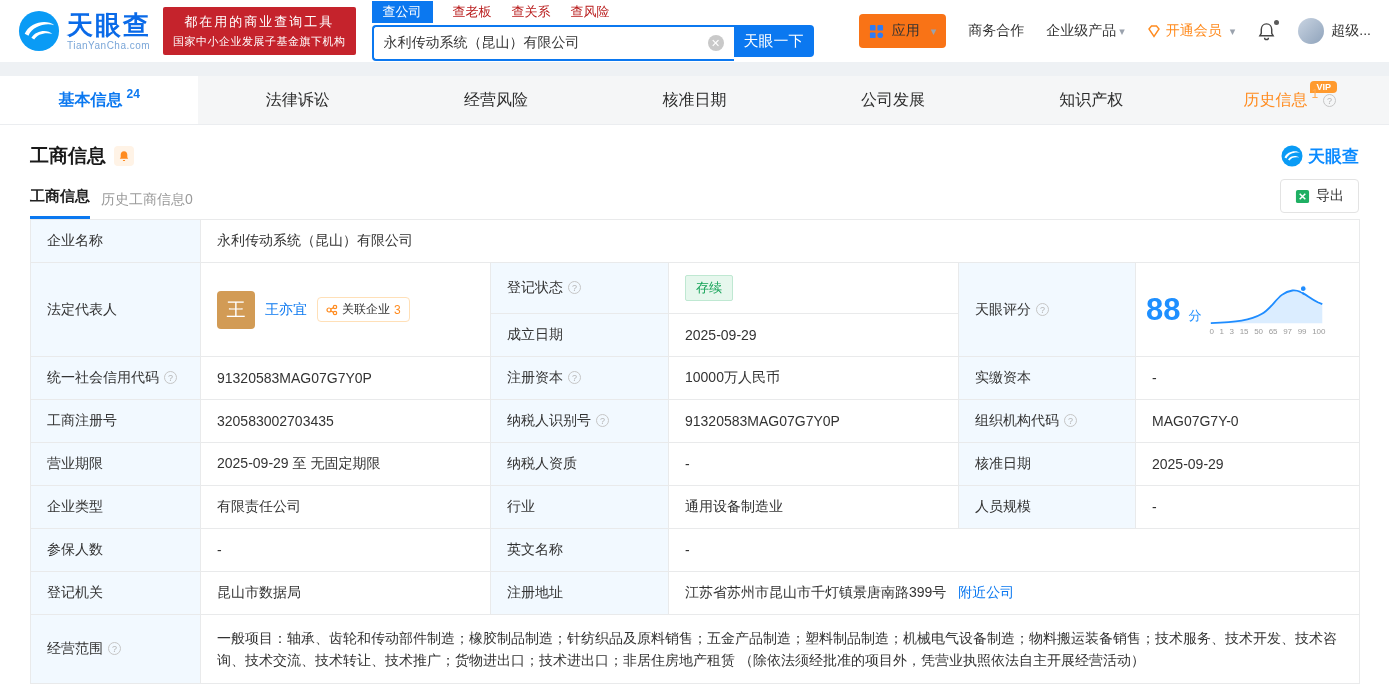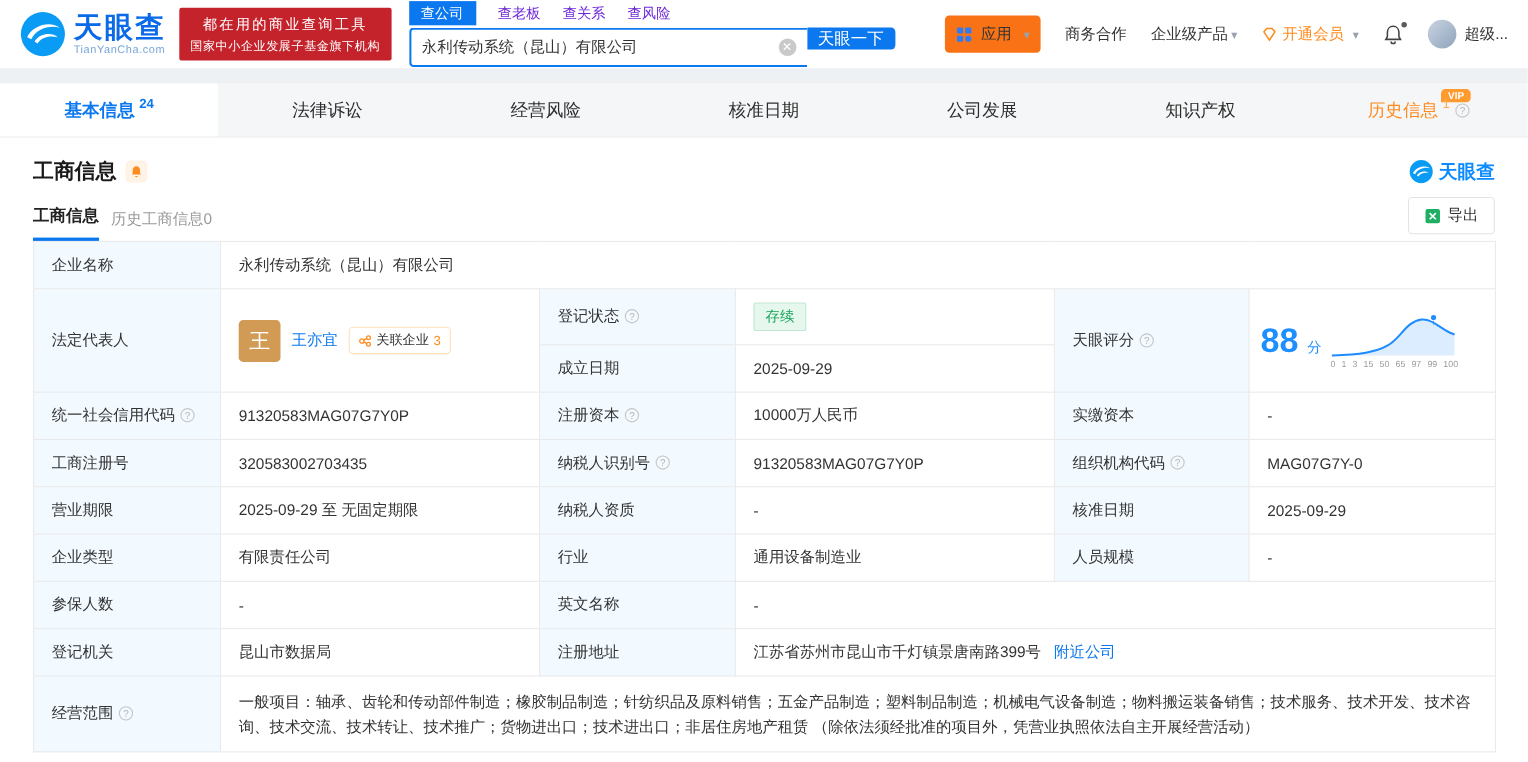--- a/index.html
+++ b/index.html
@@ -14,27 +14,27 @@
   .logo-wrap { display: flex; align-items: center; gap: 7px; cursor: pointer; }
   .logo-text { display: flex; flex-direction: column; line-height: 1; }
   .logo-cn { font-size: 26px; font-weight: bold; color: #0a6ae8; letter-spacing: 2px; }
   .logo-en { font-size: 10px; color: #7aa6d8; margin-top: 3px; letter-spacing: .5px; }
   .promo { margin-left: 12px; background: #c5232c; color: #fff; padding: 6px 10px; text-align: center; border-radius: 2px; cursor: pointer; }
   .promo-l1 { font-size: 13px; font-weight: normal; letter-spacing: 2px; }
   .promo-l2 { font-size: 11px; margin-top: 3px; letter-spacing: .5px; }
 
   .search-block { margin-left: 16px; display: flex; flex-direction: column; }
   .search-tabs { display: flex; align-items: center; gap: 20px; font-size: 13px; height: 22px; }
-  .search-tab { color: #6d28d9; cursor: pointer; padding: 2px 0; }
+  .search-tab { color: #b91c1c; cursor: pointer; padding: 2px 0; }
   .search-tab.active { background: #0b78f0; color: #fff; padding: 2px 11px; }
   .search-row { display: flex; margin-top: 2px; }
   .search-box { width: 362px; height: 36px; border: 2px solid #0b78f0; border-right: none; border-radius: 4px 0 0 4px; display: flex; align-items: center; padding: 0 10px; background: #fff; }
   .search-box input { border: none; outline: none; flex: 1; font-size: 14px; color: #333; font-family: inherit; background: transparent; }
   .clear-icon { width: 16px; height: 16px; border-radius: 50%; background: #c9c9c9; color: #fff; font-size: 11px; line-height: 16px; text-align: center; cursor: pointer; }
-  .search-btn { width: 80px; height: 20px; background: #0b78f0; color: #fff; border: none; font-size: 15px; border-radius: 0 4px 4px 0; cursor: pointer; font-family: inherit; }
+  .search-btn { width: 80px; height: 32px; background: #0b78f0; color: #fff; border: none; font-size: 15px; border-radius: 0 4px 4px 0; cursor: pointer; font-family: inherit; }
 
   .header-right { margin-left: auto; display: flex; align-items: center; gap: 22px; font-size: 14px; white-space: nowrap; }
   .apps-btn { background: #f97316; border-radius: 4px; padding: 8px 10px; display: flex; align-items: center; gap: 8px; cursor: pointer; }
   .caret::after { content: "▾"; font-size: 11px; color: #9aa2ad; margin-left: 3px; }
   .nav-item { cursor: pointer; display: flex; align-items: center; }
   .vip-link { color: #ff8b1f; display: flex; align-items: center; gap: 5px; cursor: pointer; }
   .bell-wrap { position: relative; cursor: pointer; display: flex; }
   .bell-dot { position: absolute; top: -2px; right: -3px; width: 5px; height: 5px; background: #5a5a5a; border-radius: 50%; }
   .user-wrap { display: flex; align-items: center; gap: 7px; cursor: pointer; }
   .avatar { width: 26px; height: 26px; border-radius: 50%; background: linear-gradient(135deg,#c9d4e2,#8fa3bb); }

